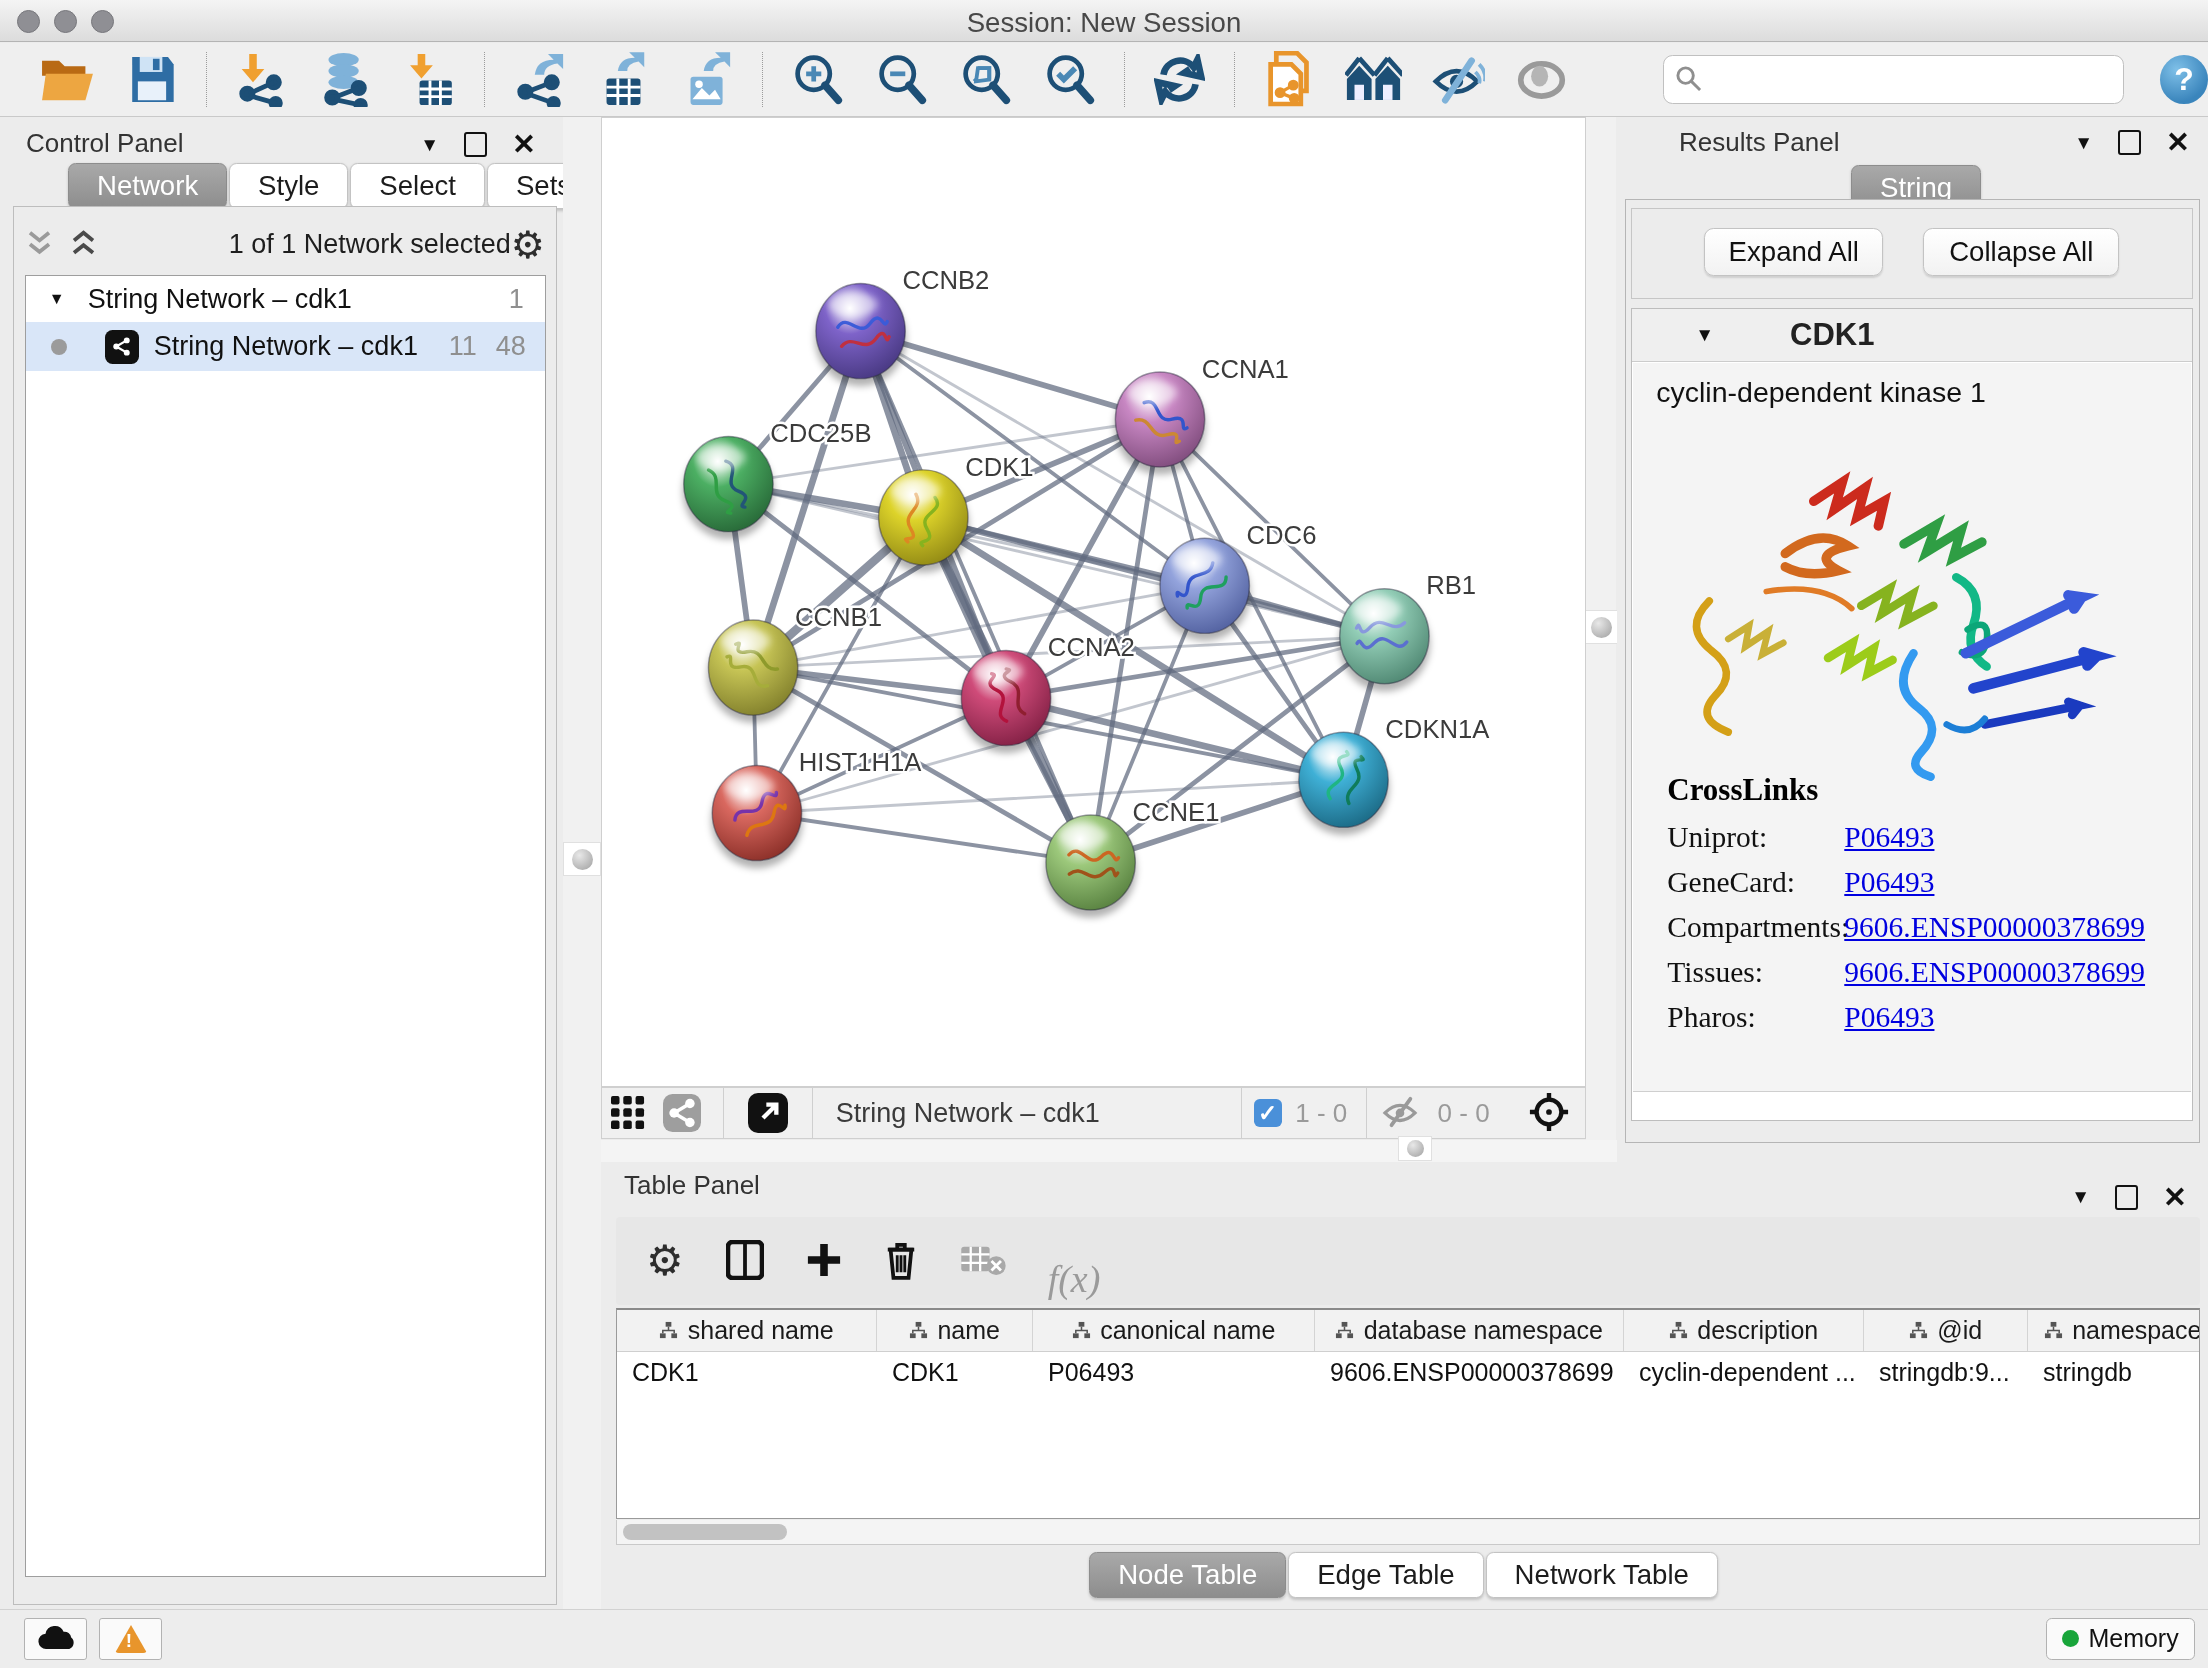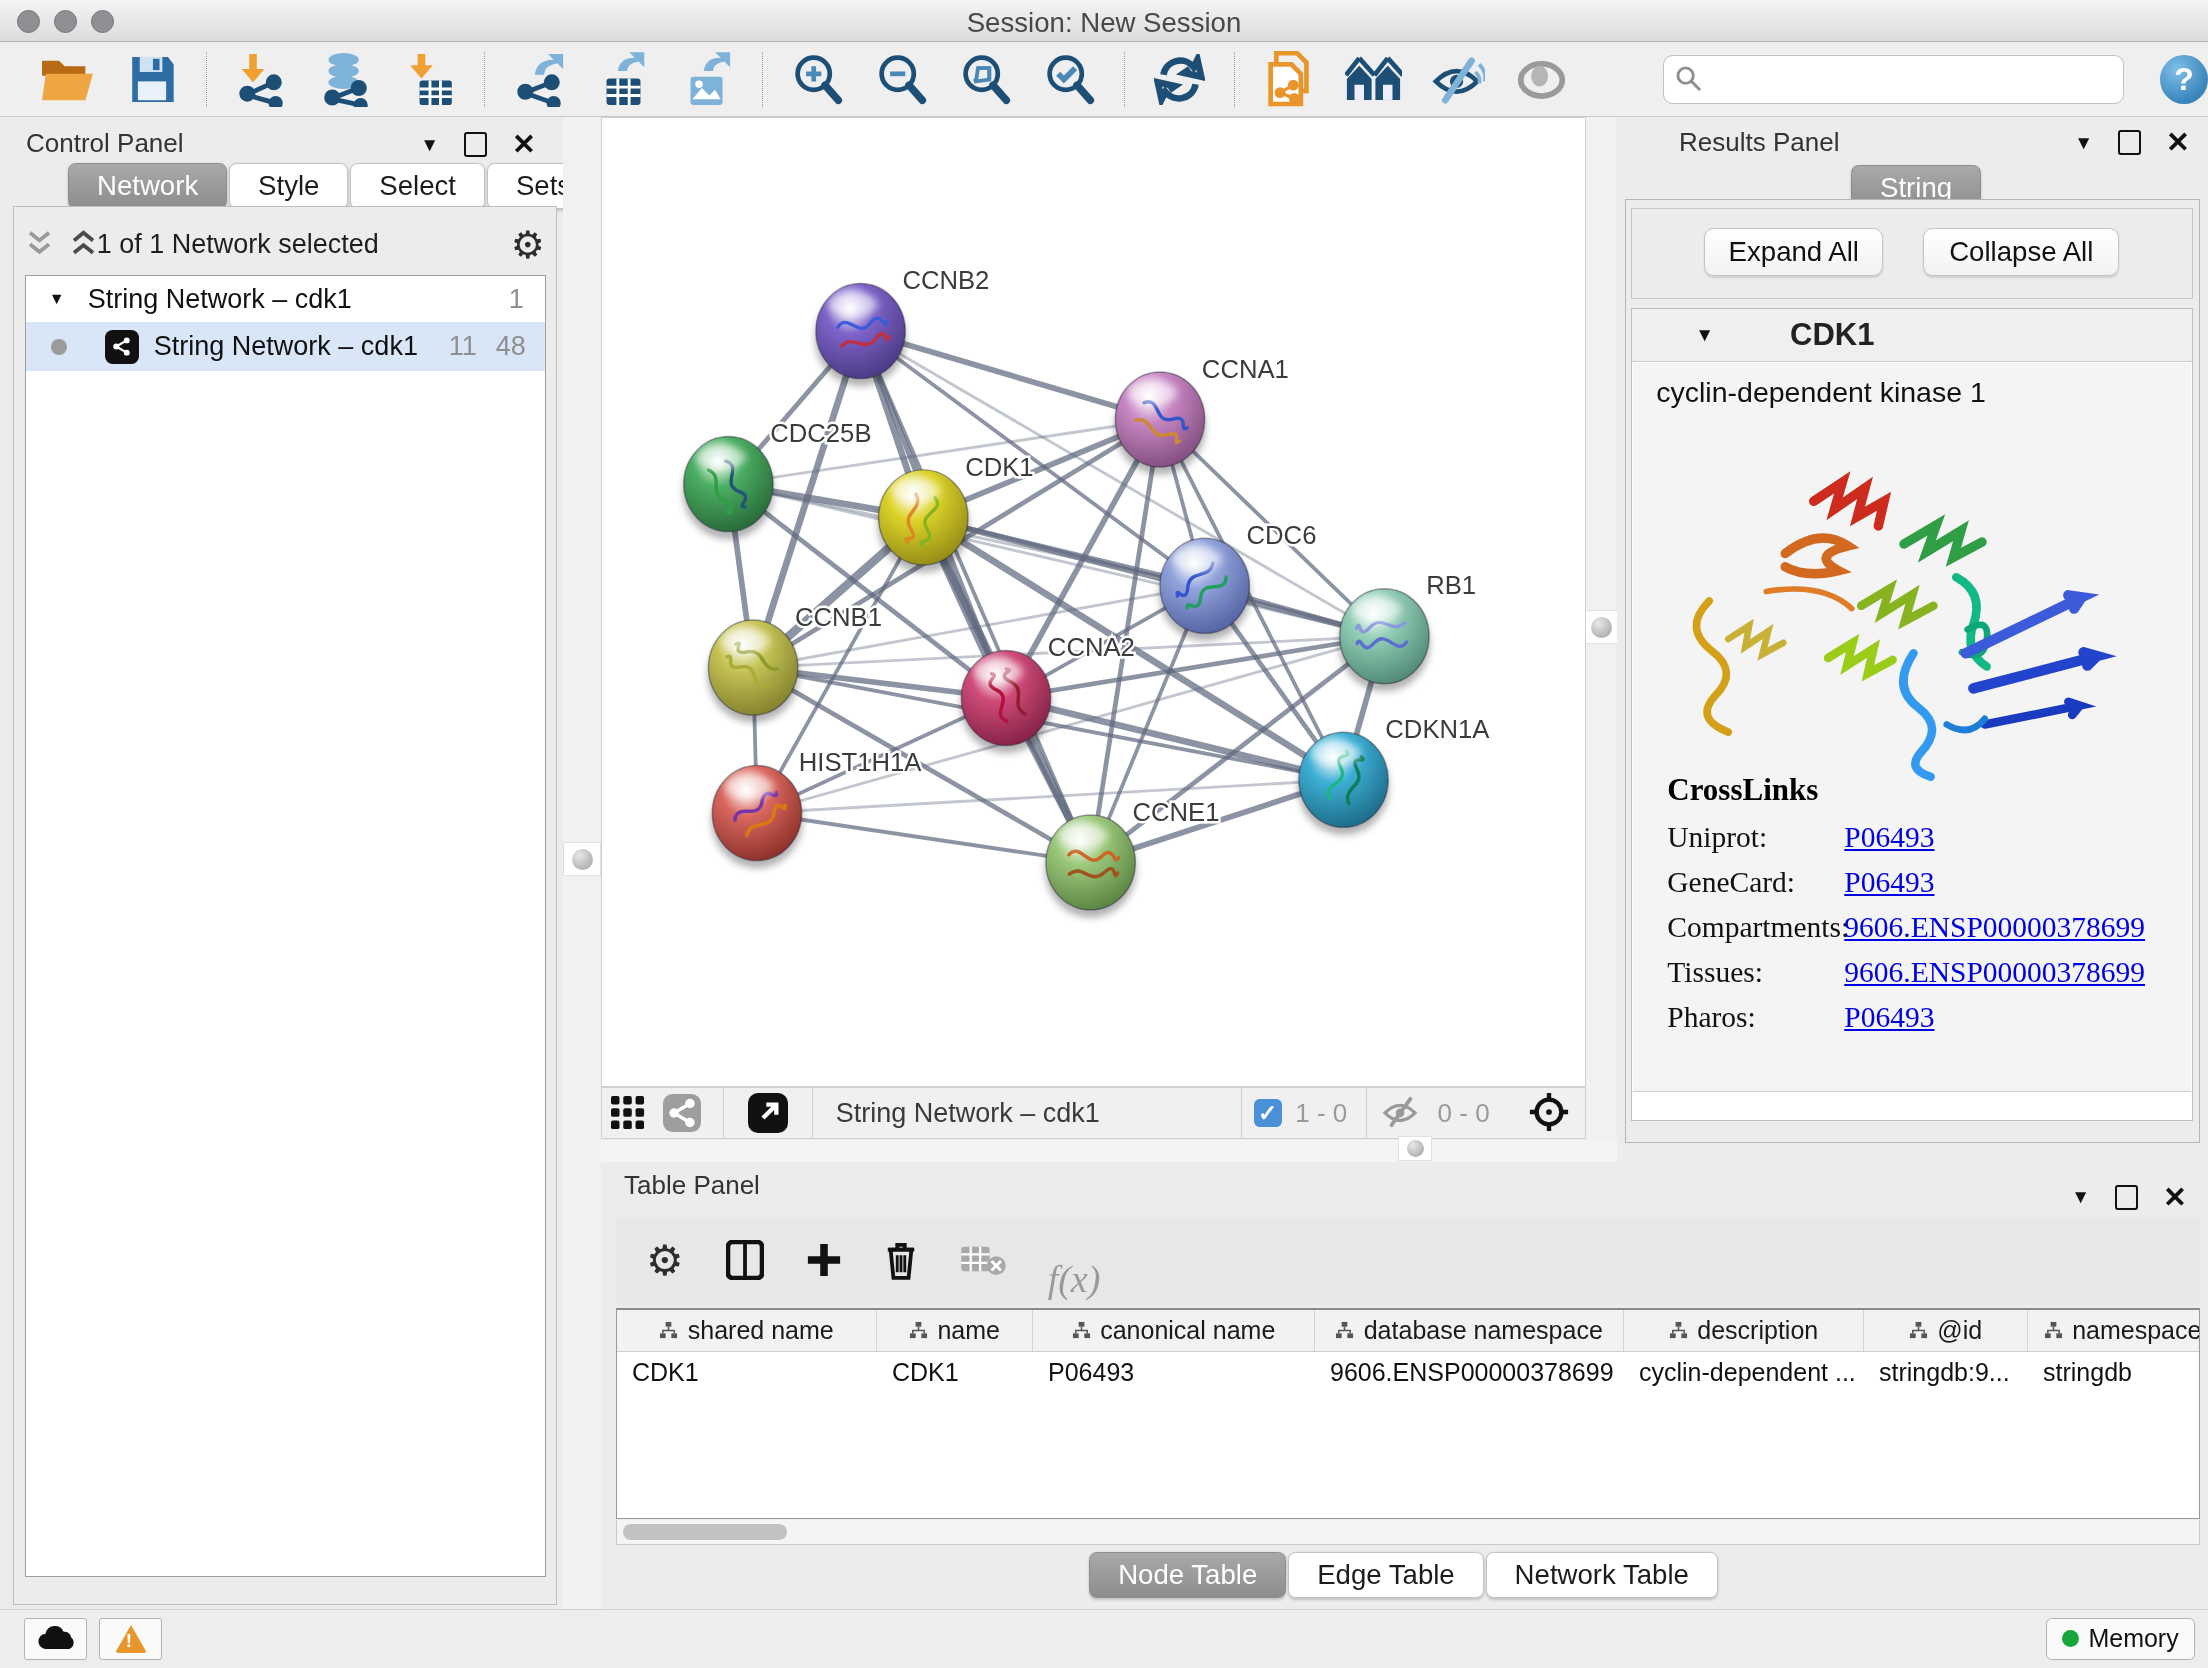--- a/index.html
+++ b/index.html
@@ -41,21 +41,21 @@
   .tab.active { background:linear-gradient(#a9a9a9,#8d8d8d); color:#fff; border-color:#8d8d8d; }
 
   
   .control-panel { position:absolute; left:0; top:117px; width:563px; bottom:59px; background:#ececec; }
   .cp-header { position:absolute; left:26px; top:11.4px; }
   .cp-tabs { position:absolute; left:68px; top:46px; display:flex; }
   .cp-tabs .tab { border-radius:7.6px 7.6px 7.6px 7.6px; margin-right:1.9px; }
   .cp-box { position:absolute; left:13.3px; top:89px; right:5.7px; bottom:3.8px;
     background:#ececec; border:1px solid #bdbdbd; }
   .cp-toolrow { position:absolute; left:11.4px; right:11.4px; top:13.3px; height:49px; display:flex; align-items:center; }
-  .cp-status { flex:1; text-align:left; font-size:27px; color:#1e1e1e; }
+  .cp-status { flex:1; text-align:right; font-size:27px; color:#1e1e1e; }
   .gear { font-size:38px; color:#2d2d2d; line-height:1; }
   .cp-list { position:absolute; left:10.5px; right:10.5px; top:68px; bottom:27px; background:#fff; border:1px solid #9e9e9e; overflow:hidden;}
   .tree-row { position:relative; height:46px; display:flex; align-items:center; font-size:27px; }
   .tree-row .count { position:absolute; color:#8f8f8f; }
   .tree-row.selected { background:#d9e6f8; height:49px; }
   .share-badge { width:34px; height:34px; background:#111; border-radius:7.6px; display:flex; align-items:center; justify-content:center; }
   .dot-bullet { width:16px; height:16px; border-radius:50%; background:#9b9b9b; }
 
   
   .vsplit { position:absolute; top:117px; background:#f1f1f1; }

